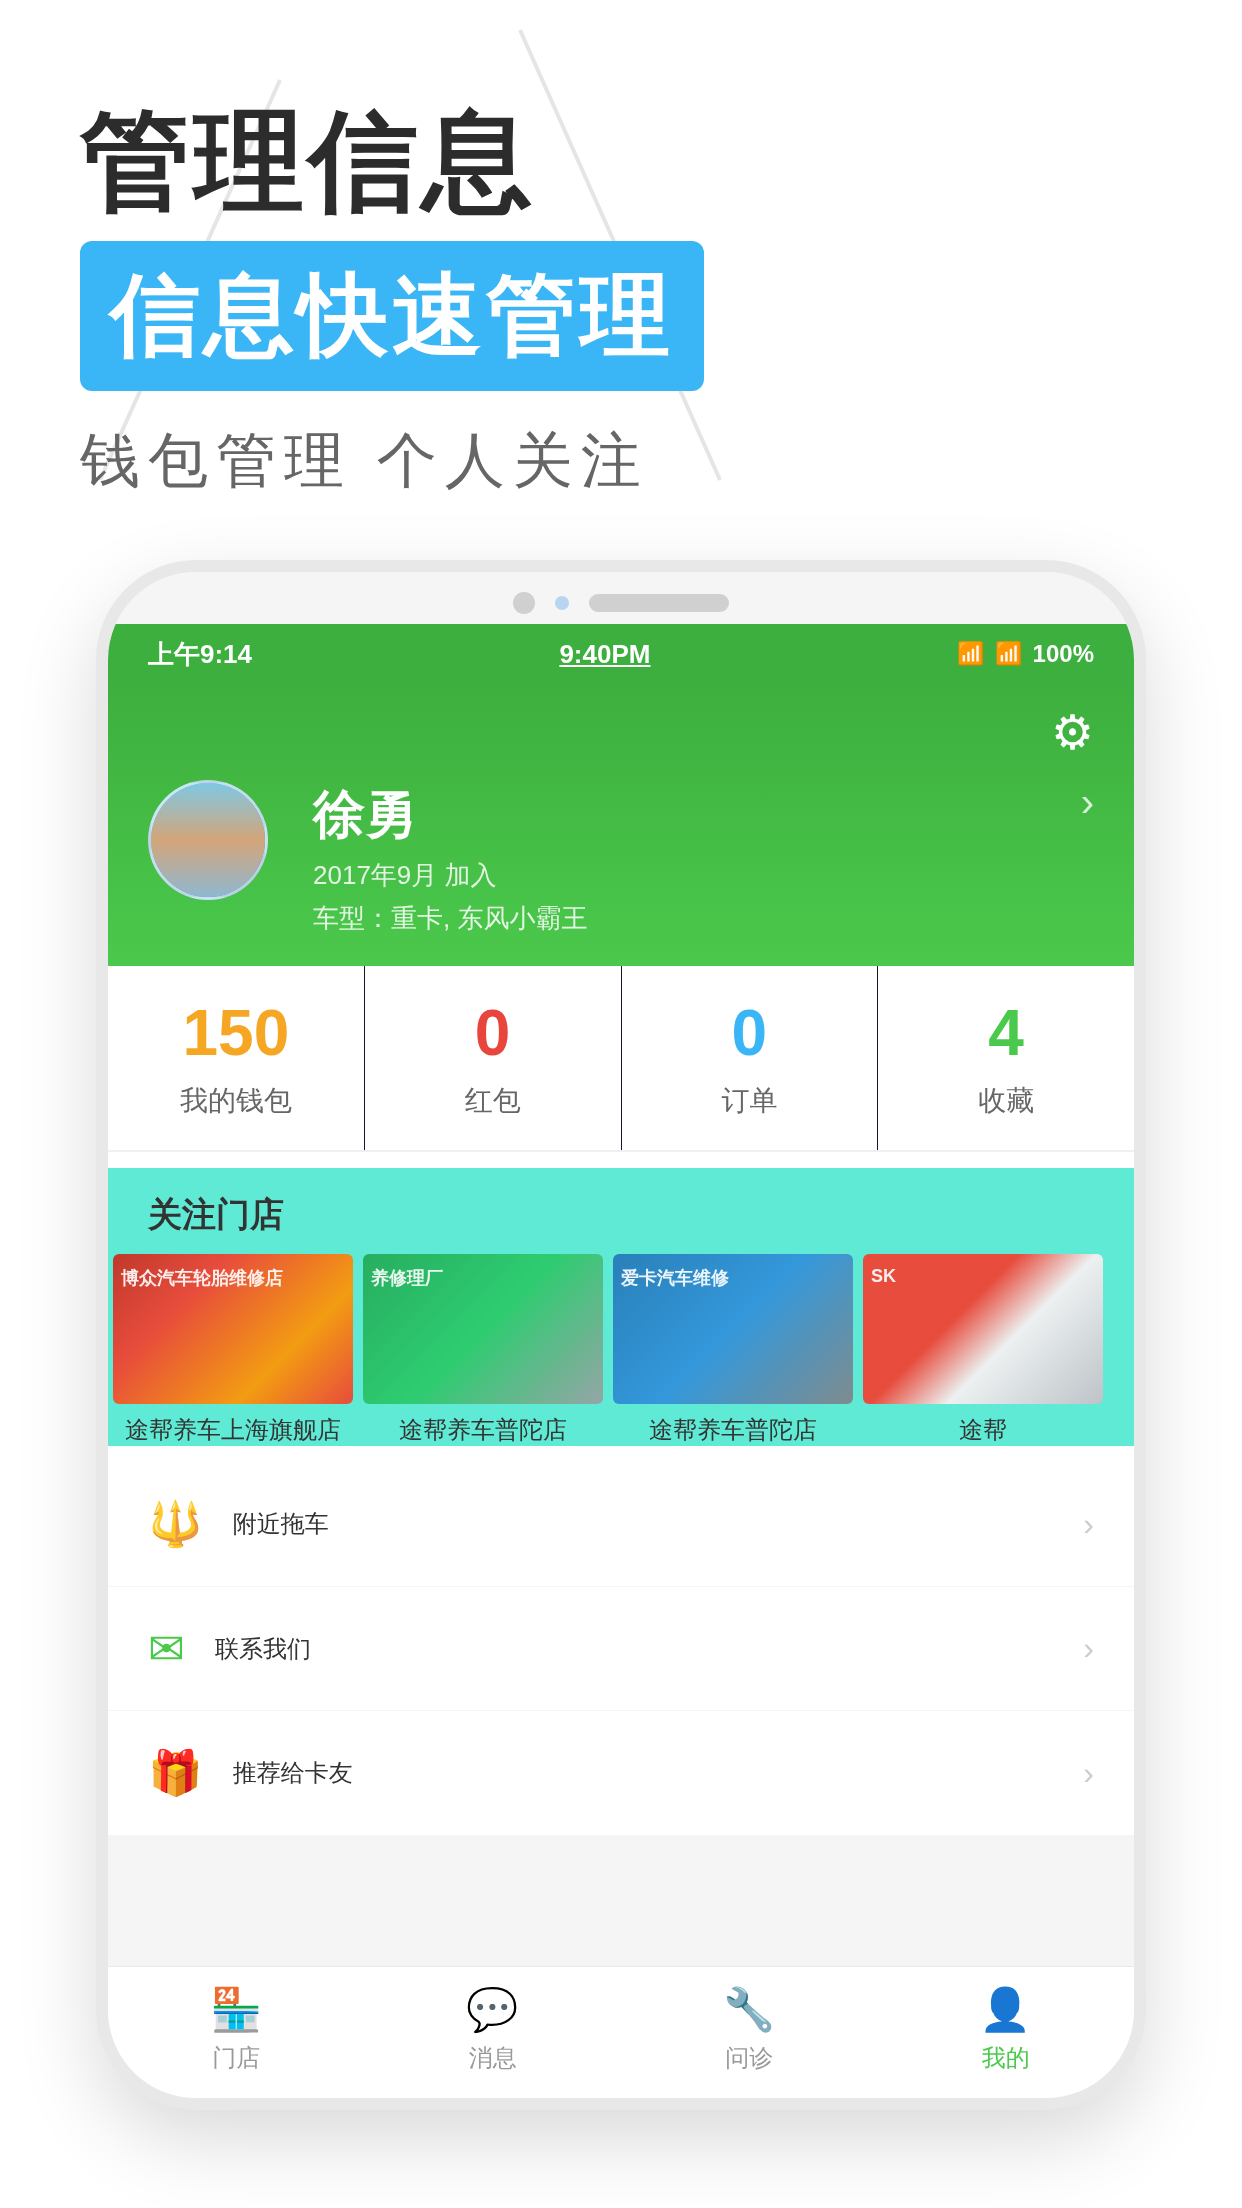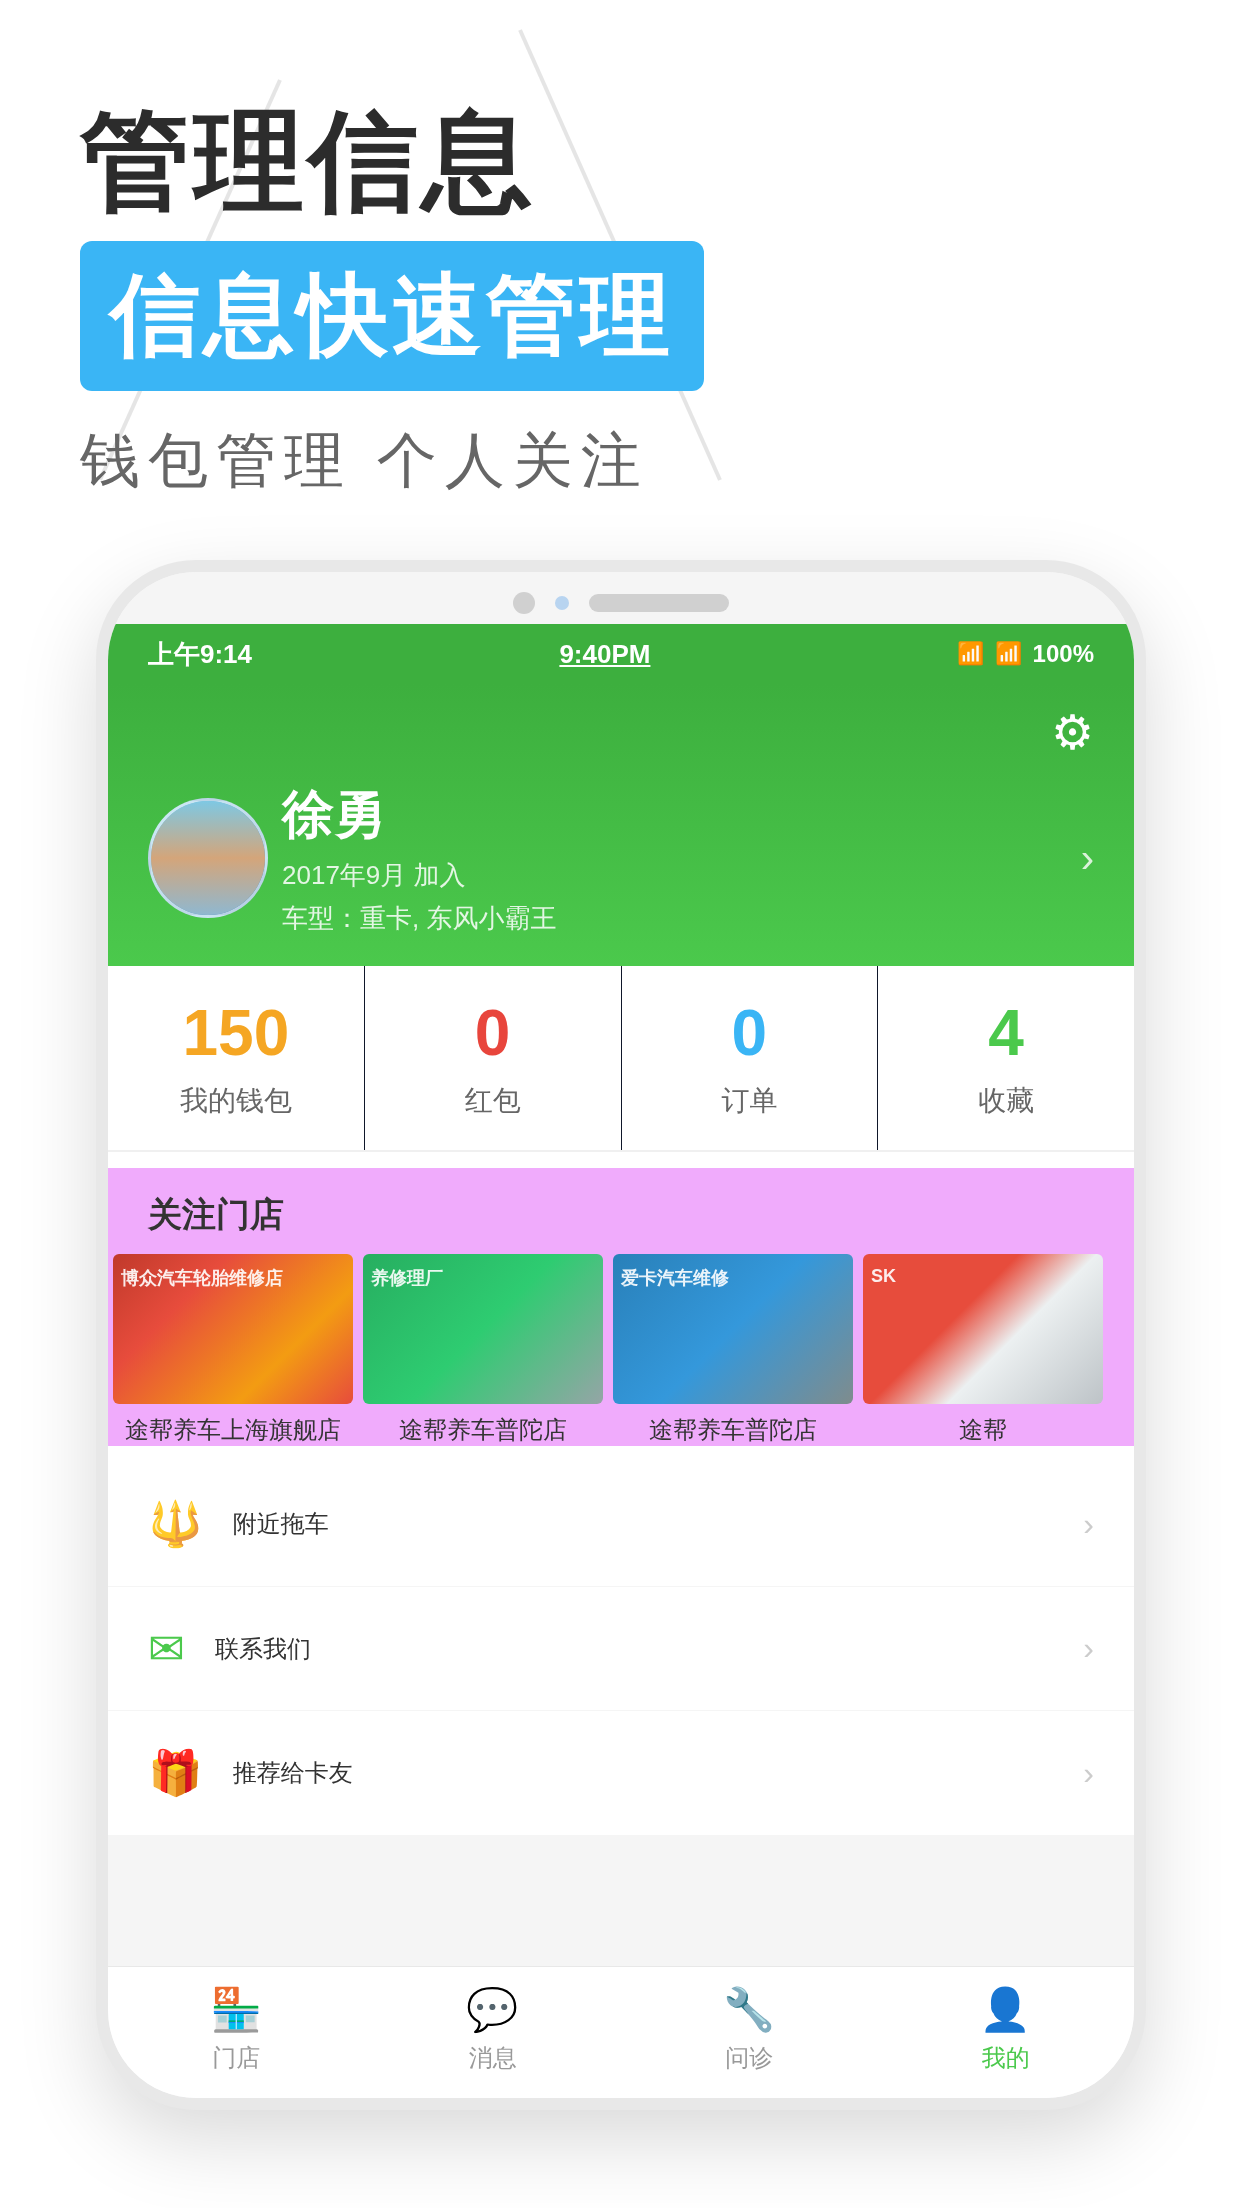--- a/index.html
+++ b/index.html
@@ -122,22 +122,22 @@
       padding: 20px 40px 30px;
     }
     .settings-row {
       display: flex;
       justify-content: flex-end;
       margin-bottom: 20px;
     }
     .settings-gear { font-size: 48px; color: #ffffff; }
     .profile-row {
       display: flex;
-      align-items: center;
-      gap: 14px;
+      align-items: flex-start;
+      gap: 45px;
     }
     .avatar-circle {
       width: 120px; height: 120px;
       border-radius: 60px;
       background: linear-gradient(135deg, #87ceeb, #4682b4);
       overflow: hidden;
       display: flex;
       align-items: center;
       justify-content: center;
       border: 3px solid rgba(255,255,255,0.6);
@@ -168,21 +168,21 @@
     .stat-item:last-child { border-right: none; }
     .stat-number { font-size: 64px; font-weight: 700; }
     .stat-label { font-size: 28px; color: #666; margin-top: 12px; }
     .stat-orange { color: #f5a623; }
     .stat-red { color: #e8453c; }
     .stat-blue { color: #3ab5f5; }
     .stat-green { color: #4bc94c; }
 
     
     .section-block {
-      background: #f0abfc;
+      background: #5eead4;
       margin-top: 16px;
     }
     .section-title {
       font-size: 34px;
       color: #333;
       font-weight: 600;
       padding: 24px 40px 16px;
     }
     .stores-scroll {
       display: flex;

